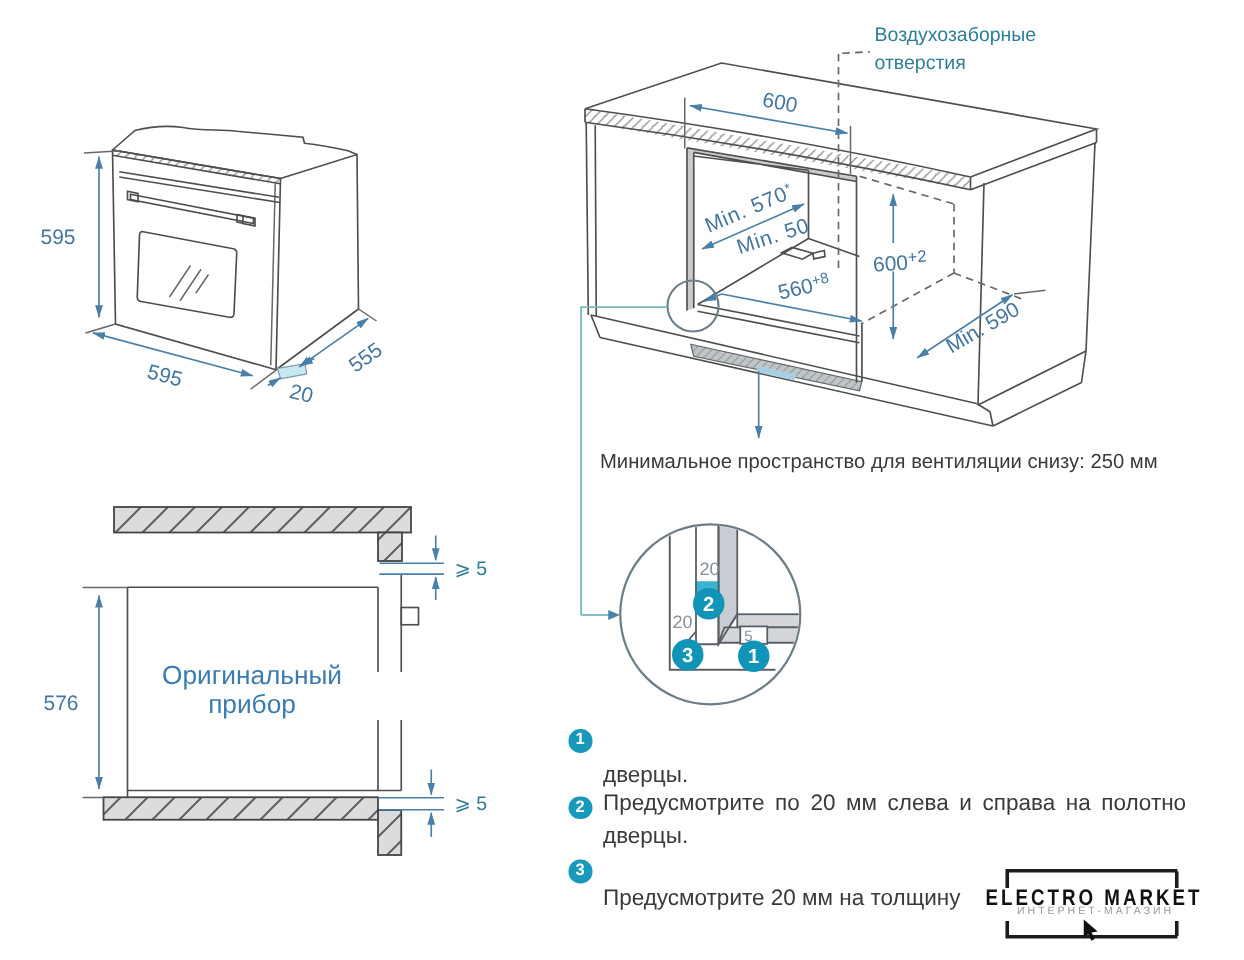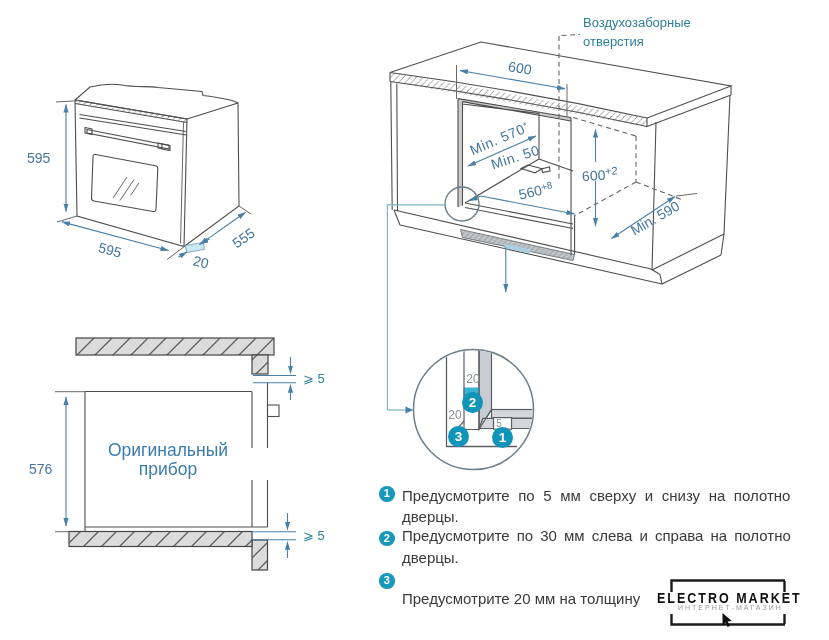--- a/index.html
+++ b/index.html
@@ -169,24 +169,24 @@
  <circle cx="502.5" cy="437.5" r="10.5" fill="#1094b8"></circle>
         <text class="cw" x="502.5" y="442.3" font-size="13.5px">1</text>
 </g>
 
 <g>
  <path d="M671.5,592 L671.5,580.5 L785,580.5 M671.5,614 L671.5,624.5 L785,624.5 M784.5,592 L784.5,581 M784.5,614 L784.5,624" stroke="#1c1c1c" stroke-width="2.4" fill="none"></path>
  <path d="M722.5,613 l0,12.5 l2.9,-2.9 l2.2,4.5 l2.3,-1.1 l-2.2,-4.4 l4.1,-0.6 z" fill="#101010"></path>
 </g>
 </svg>
 
+<div class="txt" style="left:400px;top:300px;font-size:13.5px">Минимальное пространство для вентиляции снизу: 250 мм</div>
 
 <div class="num" style="left:379px;top:486px">1</div>
-<div class="txt" style="left:402px;top:487px;word-spacing:4.4px">Предусмотрите по 5 мм сверху и снизу на полотно</div>
 <div class="txt" style="left:402px;top:508px">дверцы.</div>
 <div class="num" style="left:379px;top:530.5px">2</div>
-<div class="txt" style="left:402px;top:527px;word-spacing:2.9px">Предусмотрите по 30 мм слева и справа на полотно</div>
+<div class="txt" style="left:402px;top:527px;word-spacing:2.9px">Предусмотрите по 20 мм слева и справа на полотно</div>
 <div class="txt" style="left:402px;top:548.5px">дверцы.</div>
 <div class="num" style="left:379px;top:573.3px">3</div>
 <div class="txt" style="left:402px;top:590px">Предусмотрите 20 мм на толщину</div>
 
 <div class="txt" style="left:657px;top:590px;color:#111;font-weight:bold;font-size:12.5px;letter-spacing:2px;transform:scale(1,1.2);transform-origin:left top">ELECTRO MARKET</div>
 <div class="txt" style="left:678px;top:603.8px;color:#9a9a9a;font-size:7px;letter-spacing:2px">ИНТЕРНЕТ-МАГАЗИН</div>
 </div>
 </body></html>

